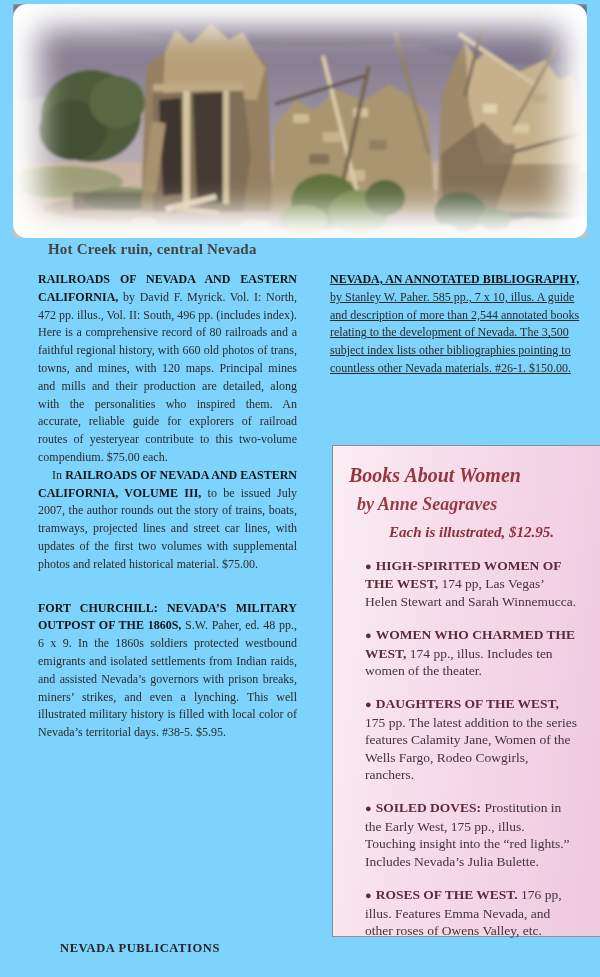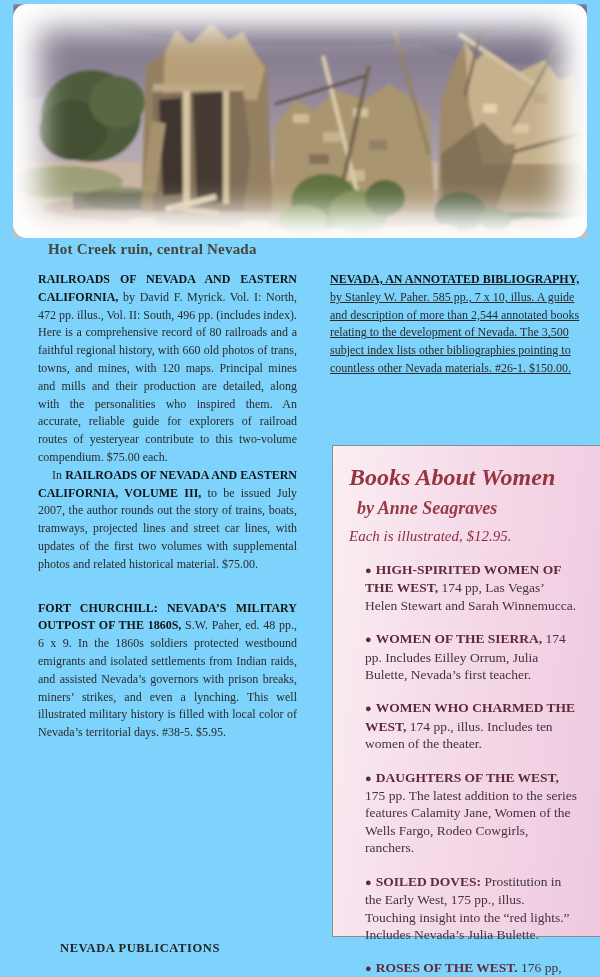--- a/index.html
+++ b/index.html
@@ -24,23 +24,23 @@
   .b{font-weight:bold;color:#141414;}
   .footer{position:absolute;left:60px;top:941px;font-weight:bold;font-size:12.5px;
     letter-spacing:0.6px;color:#242424;text-align:right;}
   
   .books-box{
     position:absolute;left:332px;top:445px;width:268px;height:492px;box-sizing:border-box;
     background:linear-gradient(97deg,#faeef3 0%,#f6dcea 40%,#eec9de 100%);
     border:1px solid #8e8e8e;border-right:none;
     padding:14px 6px 10px 16px;
   }
-  .bb-title{font-size:24px;font-style:italic;font-weight:bold;color:#97353f;margin:4px 0 0 0;}
+  .bb-title{font-size:20px;font-style:italic;font-weight:bold;color:#97353f;margin:4px 0 0 0;}
   .bb-sub{font-size:18px;font-style:italic;font-weight:bold;color:#9a3a44;margin:7px 0 0 8px;}
-  .bb-note{font-size:15px;font-style:italic;font-weight:normal;color:#8f2e3d;margin:9px 0 0 0;}
+  .bb-note{font-size:15px;font-style:italic;font-weight:bold;color:#8f2e3d;margin:9px 0 0 0;text-align:center;}
   .bb-list{margin:14px 0 0 0;padding:0;list-style:none;font-size:13.5px;line-height:17.4px;color:#42333e;}
   .bb-list li{margin:16px;}
   .bullet{color:#5d2a39;font-size:11px;padding-right:4px;}
   .bb-item-title{font-weight:bold;color:#5d2a39;}
 </style>
 </head>
 <body>
 
 <div class="page">
 
@@ -159,21 +159,20 @@
   <div class="col col-right">
     <p><span class="b">NEVADA, AN ANNOTATED BIBLIOGRAPHY,</span><span> by Stanley W. Paher. 585 pp., 7 x 10, illus. A guide and description of more than 2,544 annotated books relating to the development of Nevada. The 3,500 subject index lists other bibliographies pointing to countless other Nevada materials.  #26-1. $150.00.</span></p>
   </div>
 
   <div class="books-box">
     <div class="bb-title">Books About Women</div>
     <div class="bb-sub">by Anne Seagraves</div>
     <div class="bb-note">Each is illustrated, $12.95.</div>
     <ul class="bb-list">
       <li><span class="bullet">●</span><span class="bb-item-title">HIGH-SPIRITED WOMEN OF THE WEST,</span><span> 174 pp, Las Vegas’ Helen Stewart and Sarah Winnemucca.</span></li>
-      <li><span class="bullet">●</span><span class="bb-item-title">WOMEN OF THE SIERRA,</span><span> 174 pp. Includes Eilley Orrum, Julia Bulette, Nevada’s first teacher.</span></li>
       <li><span class="bullet">●</span><span class="bb-item-title">WOMEN WHO CHARMED THE WEST,</span><span> 174 pp., illus. Includes ten women of the theater.</span></li>
       <li><span class="bullet">●</span><span class="bb-item-title">DAUGHTERS OF THE WEST,</span><span> 175 pp. The latest addition to the series features Calamity Jane, Women of the Wells Fargo, Rodeo Cowgirls, ranchers.</span></li>
       <li><span class="bullet">●</span><span class="bb-item-title">SOILED DOVES:</span><span> Prostitution in the Early West, 175 pp., illus. Touching insight into the “red lights.” Includes Nevada’s Julia Bulette.</span></li>
       <li><span class="bullet">●</span><span class="bb-item-title">ROSES OF THE WEST.</span><span> 176 pp, illus. Features Emma Nevada, and other roses of Owens Valley, etc.</span></li>
     </ul>
   </div>
 
   <div class="footer">NEVADA PUBLICATIONS</div>
 
 </div>

